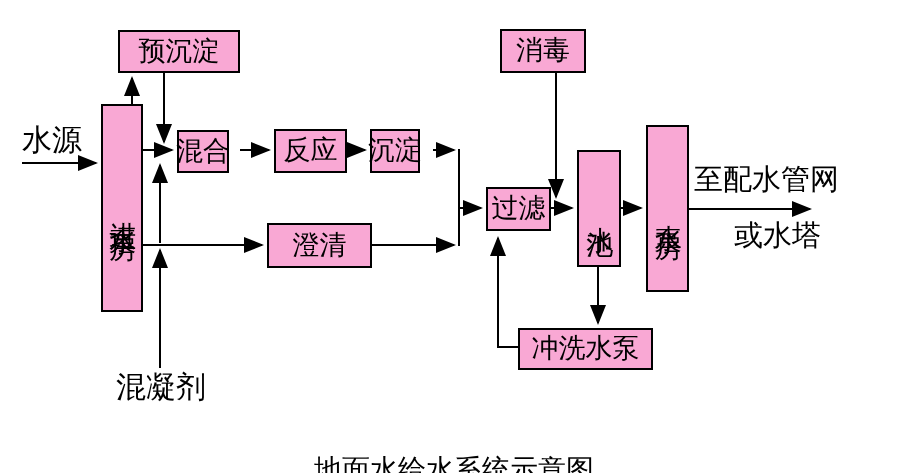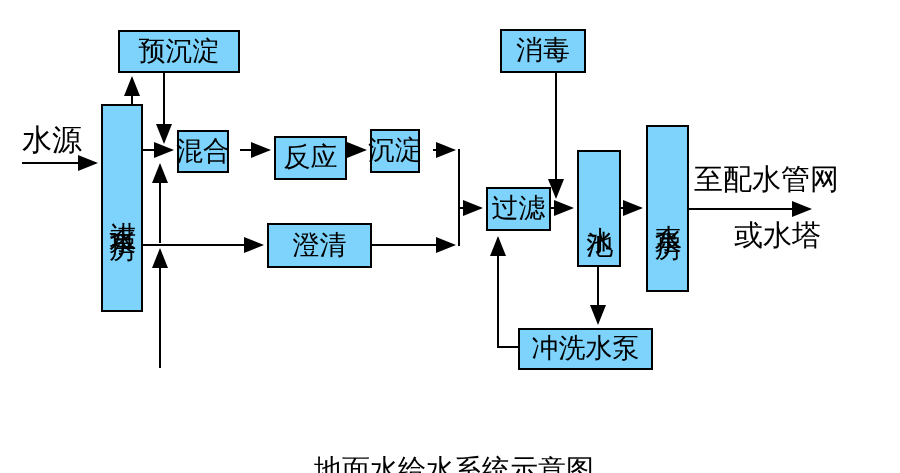--- a/index.html
+++ b/index.html
@@ -20,21 +20,21 @@
     position: absolute;
     left: 0;
     top: 0;
     width: 900px;
     height: 473px;
   }
   .box {
     position: absolute;
     box-sizing: border-box;
     border: 2.5px solid #000000;
-    background: #7dd3fc;
+    background: #f9a8d4;
     display: flex;
     align-items: center;
     justify-content: center;
     font-size: 27px;
     line-height: 1.1;
     text-align: center;
     white-space: nowrap;
   }
   .vbox span {
     writing-mode: vertical-rl;
@@ -45,21 +45,21 @@
   .lbl {
     position: absolute;
     font-size: 29px;
     line-height: 1.05;
     white-space: nowrap;
   }
   
   #box-presed        { left:118px; top:30px;  width:122px; height:43px; }
   #box-intake        { left:101px; top:104px; width:42px;  height:208px; }
   #box-mixing        { left:177px; top:130px; width:52px;  height:43px; }
-  #box-reaction      { left:274px; top:136px; width:73px;  height:44px; }
+  #box-reaction      { left:274px; top:129px; width:73px;  height:44px; }
   #box-sedimentation { left:370px; top:129px; width:50px;  height:44px; }
   #box-clarification { left:267px; top:223px; width:105px;  height:45px; }
   #box-disinfection  { left:500px; top:29px;  width:86px;  height:44px; }
   #box-filtration    { left:486px; top:187px; width:65px;  height:44px; }
   #box-tank          { left:577px; top:150px; width:44px;  height:117px; }
   #box-pumphouse     { left:646px; top:125px; width:43px;  height:167px; }
   #box-backwash      { left:518px; top:328px; width:135px; height:42px; }
   
   #label-water-source { left:22px;  top:124px; font-size:30px; }
   #label-coagulant    { left:116px; top:371px; font-size:30px; }
@@ -139,18 +139,19 @@
 
   <div class="box vbox" id="box-pumphouse">
     <span>水泵房</span>
   </div>
 
   <div class="box" id="box-backwash">
     <span>冲洗水泵</span>
   </div>
 
   <div class="lbl" id="label-water-source">水源</div>
+  <div class="lbl" id="label-coagulant">混凝剂</div>
   <div class="lbl" id="label-to-network">至配水管网</div>
   <div class="lbl" id="label-or-tower">或水塔</div>
 
   <div class="lbl" id="diagram-title">地面水给水系统示意图</div>
 
 </div>
 
 </body></html>

